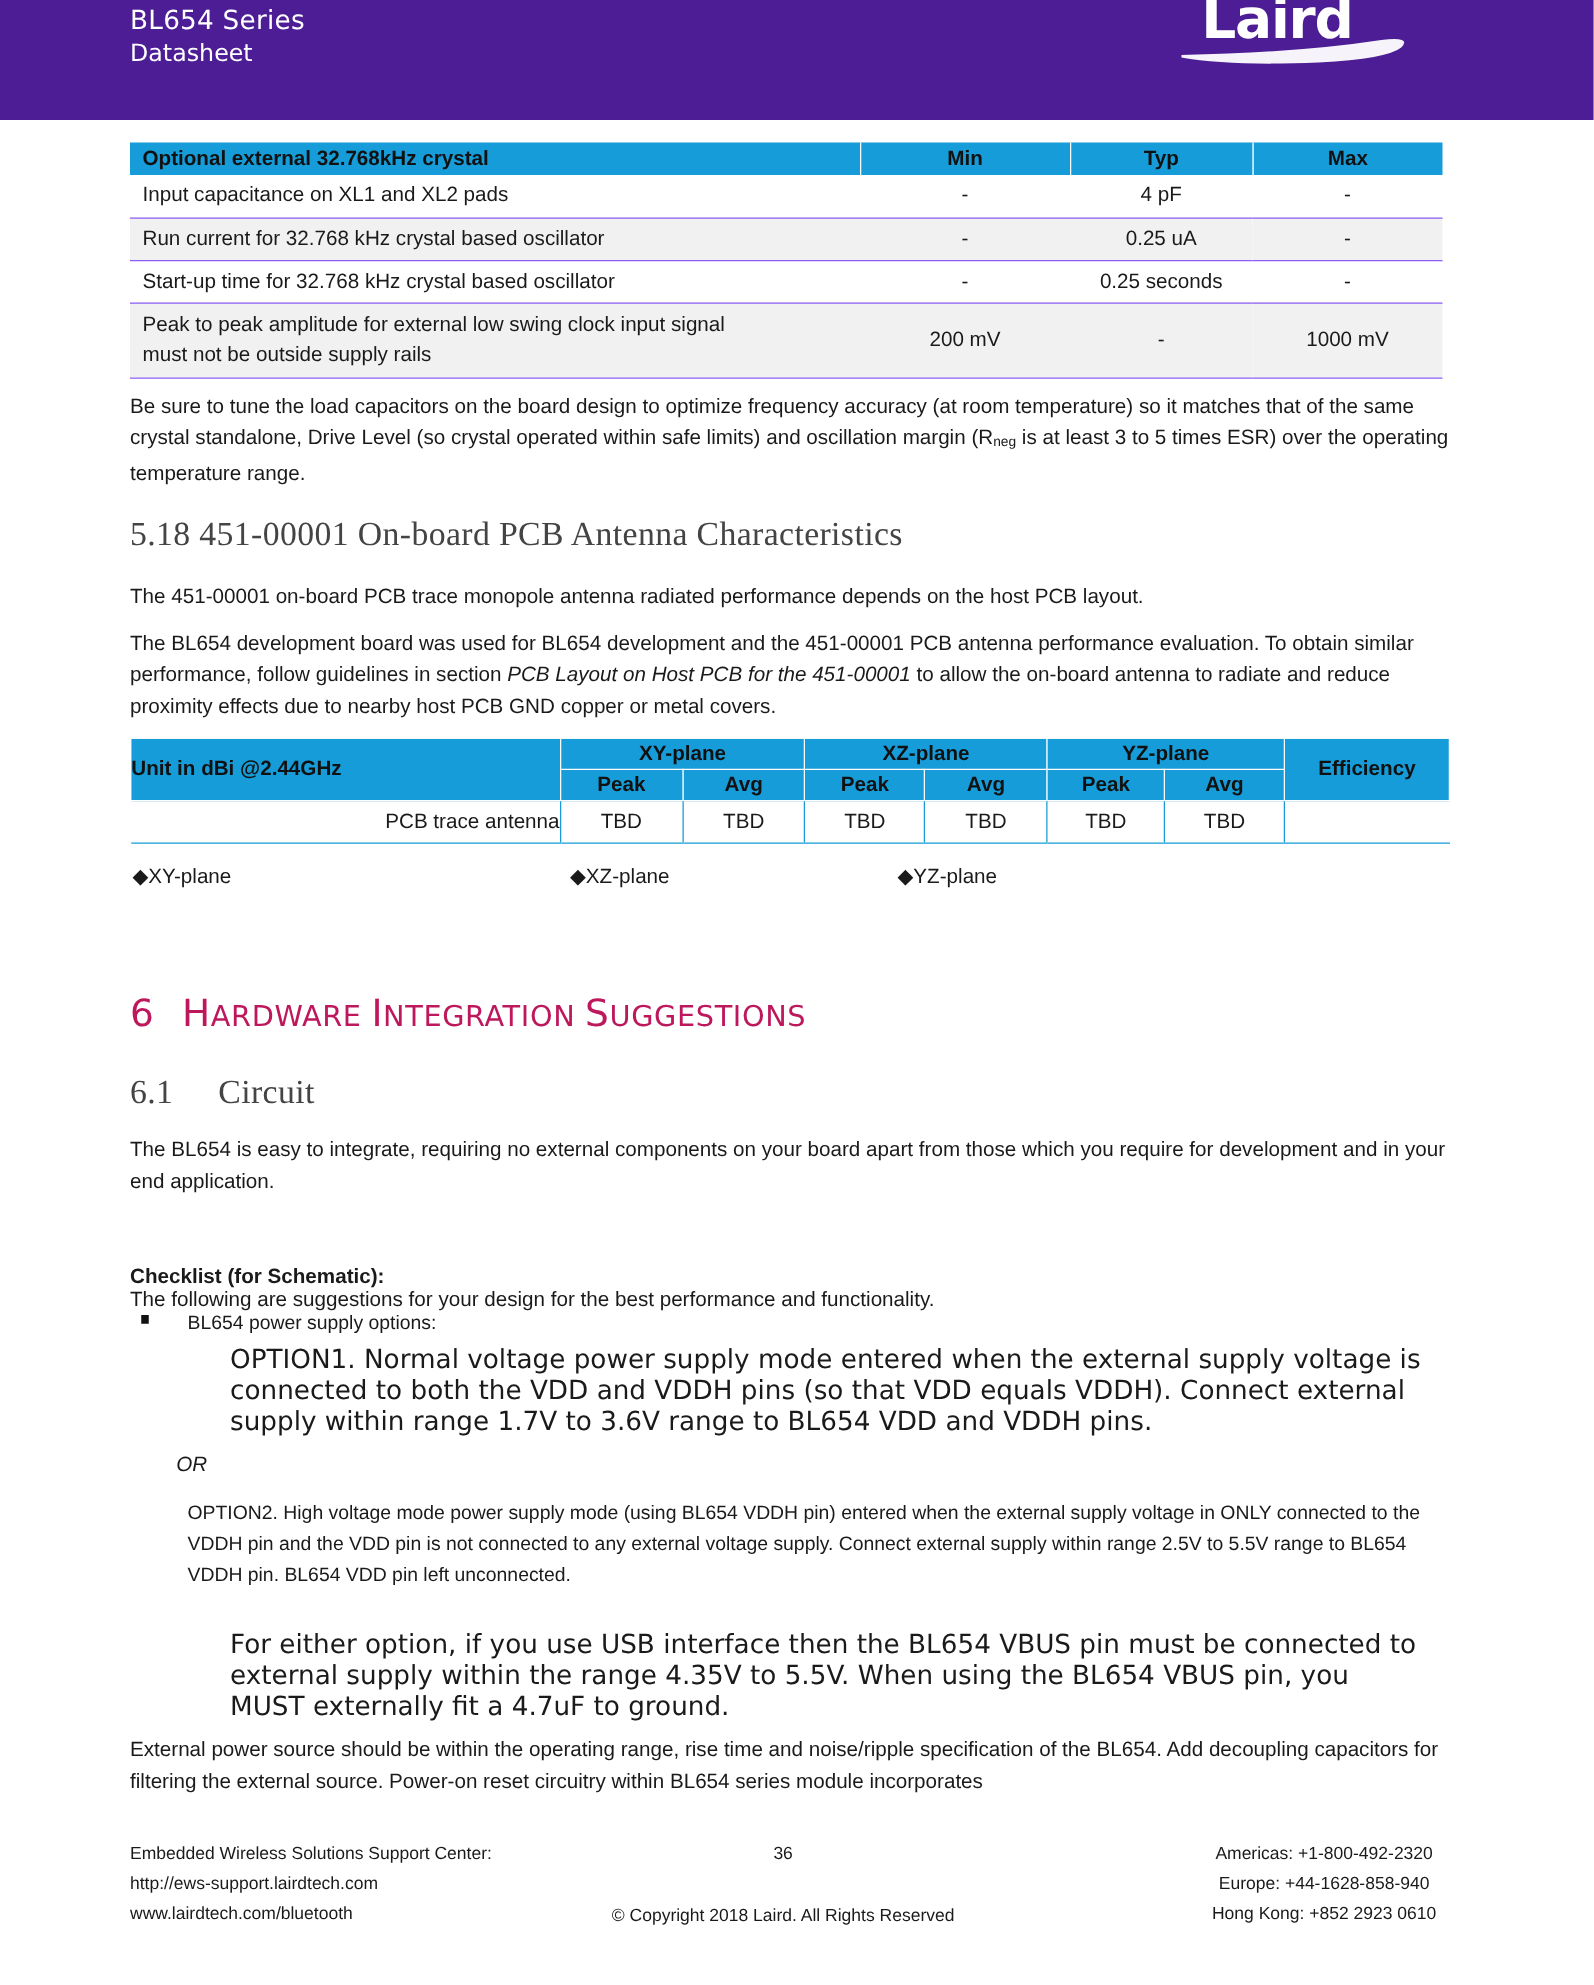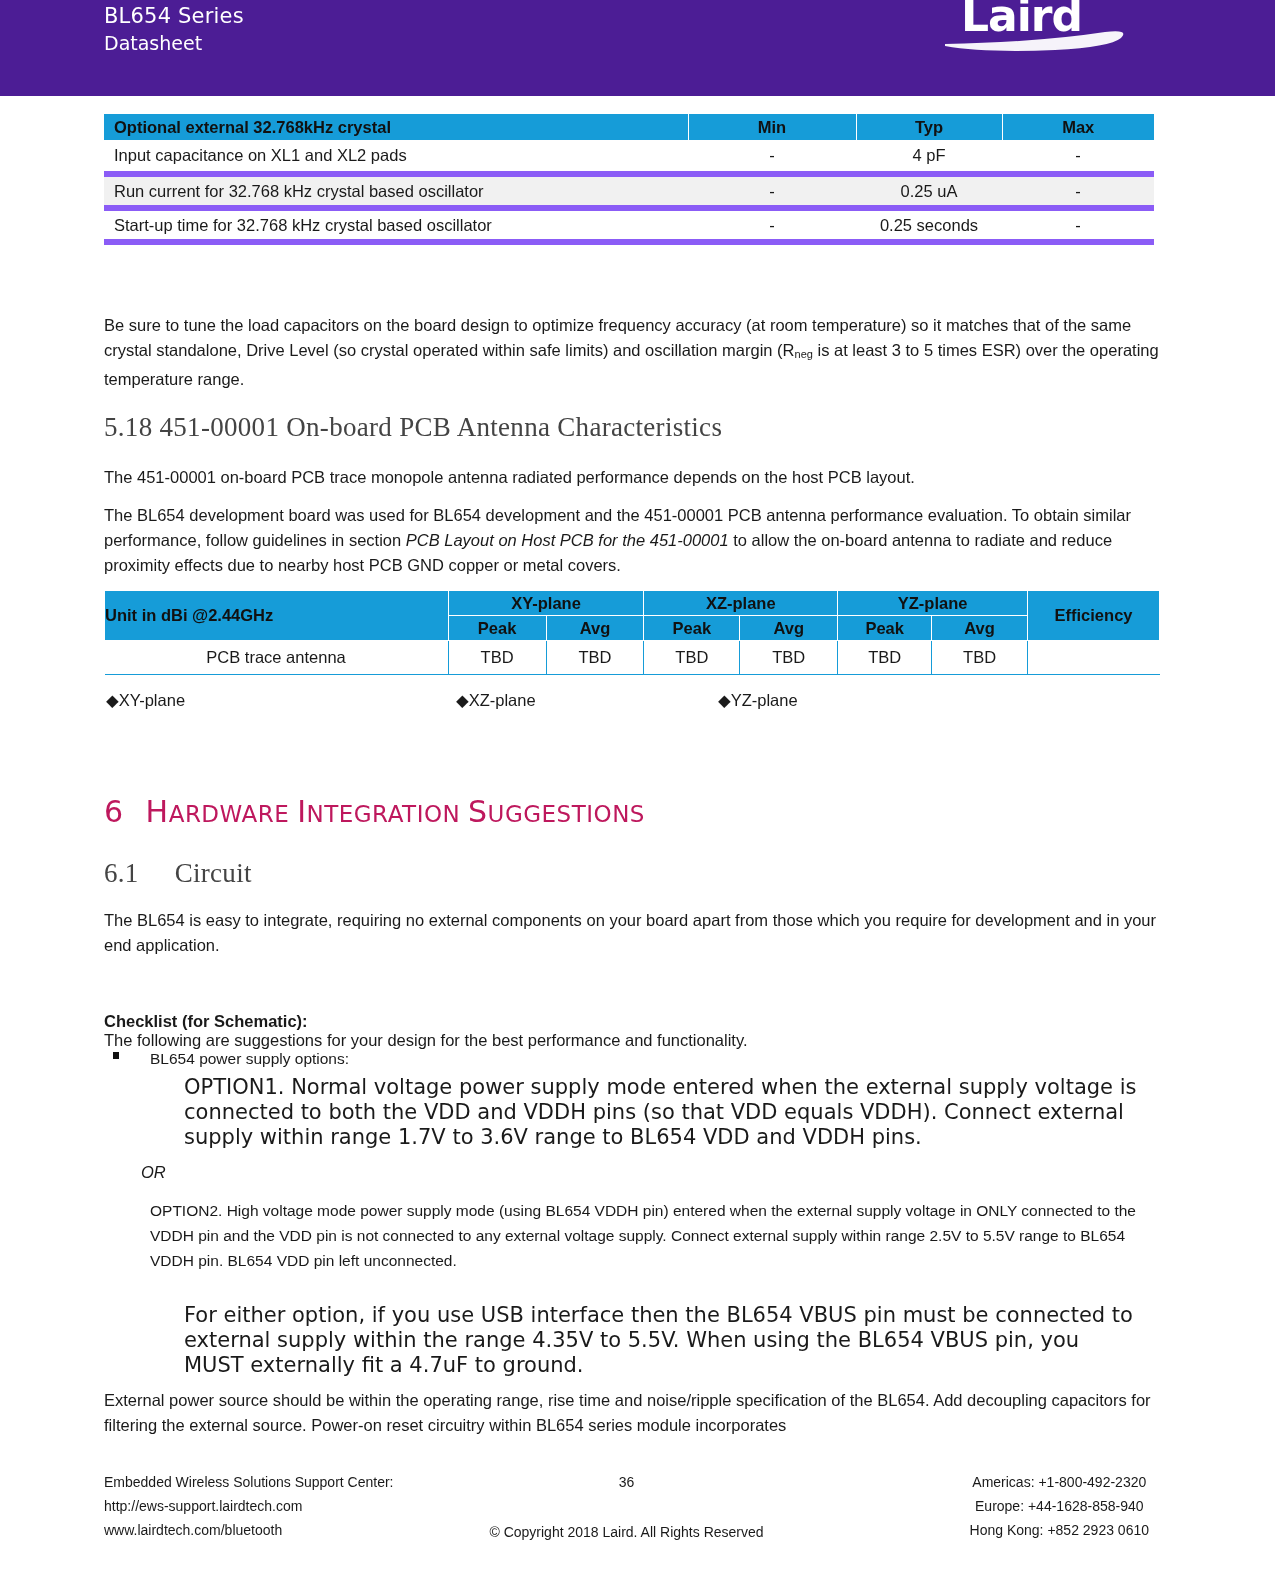--- a/index.html
+++ b/index.html
@@ -9,39 +9,39 @@
   .header { position: absolute; left: 0; top: 0; width: 1275px; height: 96px; background: #4c1d95; }
   .header .series { position: absolute; left: 104px; top: 4px; color: #fff; font-size: 21px; font-family: "DejaVu Sans", sans-serif; letter-spacing: 0.2px; }
   .header .doctype { position: absolute; left: 104px; top: 32px; color: #fff; font-size: 19px; font-family: "DejaVu Sans", sans-serif; }
   .logo { position: absolute; left: 945px; top: 0px; width: 200px; height: 58px; }
   .logo .word { position: absolute; left: 16px; top: -10px; color: #fff; font-family: "DejaVu Sans", sans-serif; font-weight: bold; font-size: 44px; letter-spacing: -1px; }
   .logo svg { position: absolute; left: 0; top: 0; }
 
   .t1 { position: absolute; left: 104px; top: 114px; width: 1050px; border-collapse: collapse; font-size: 16.5px; }
   .t1 th { background: #169cd8; color: #111; font-weight: bold; height: 26px; padding: 0 10px; border-left: 1px solid #ffffff; }
   .t1 th:first-child { text-align: left; border-left: none; }
-  .t1 td { border-bottom: 6px solid #8b5cf6; padding: 0 10px; height: 34px; }
+  .t1 td { border-bottom: 1px solid #8b5cf6; padding: 0 10px; height: 34px; }
   .t1 td.c { text-align: center; }
   .t1 tr.alt td { background: #f1f1f1; }
   .t1 tr.tall td { height: 60px; line-height: 24px; }
 
   .p { position: absolute; left: 104px; width: 1060px; font-size: 16.5px; line-height: 25px; color: #1a1a1a; }
   .p sub { font-size: 11px; vertical-align: -2px; }
 
   .h2 { position: absolute; left: 104px; font-family: Liberation Serif, serif; color: #444; font-size: 27px; letter-spacing: 0.3px; }
   .h1 { position: absolute; left: 104px; top: 794px; font-family: "DejaVu Sans", sans-serif; color: #be185d; font-size: 30px; letter-spacing: 0.5px; }
   .h1 .num { margin-right: 22px; }
   .h1 .big { font-size: 30px; }
   .h1 .small { font-size: 23px; }
 
   .t2 { position: absolute; left: 104px; top: 590px; width: 1056px; border-collapse: collapse; font-size: 16.5px; }
   .t2 th { background: #169cd8; color: #111; font-weight: bold; border: 1px solid #ffffff; height: 25px; }
   .t2 th.unit { text-align: left; padding-left: 0; }
   .t2 td { text-align: center; height: 34px; border-left: 1px solid #169cd8; border-bottom: 1px solid #169cd8; }
-  .t2 td:first-child { border-left: none; }
+  .t2 td:first-child { border-left: none; text-align: right; }
 
   .planes { position: absolute; top: 691px; font-size: 16.5px; }
 
   .bullet-sq { position: absolute; left: 113px; top: 1052px; width: 6px; height: 7px; background: #111; }
   .opt { position: absolute; left: 184px; width: 960px; font-family: "DejaVu Sans", sans-serif; font-size: 21px; line-height: 25px; color: #1a1a1a; }
 
   .footer { position: absolute; left: 104px; top: 1470px; width: 1045px; font-size: 14px; line-height: 24px; color: #1a1a1a; }
   .footer .fl { position: absolute; left: 0; top: 0; }
   .footer .fc { position: absolute; left: 0; width: 1045px; text-align: center; }
   .footer .fr { position: absolute; right: 0; top: 0; text-align: center; }
@@ -80,20 +80,29 @@
       <td>Run current for 32.768 kHz crystal based oscillator</td>
       <td class="c">-</td>
       <td class="c">0.25 uA</td>
       <td class="c">-</td>
     </tr>
     <tr>
       <td>Start-up time for 32.768 kHz crystal based oscillator</td>
       <td class="c">-</td>
       <td class="c">0.25 seconds</td>
       <td class="c">-</td>
+    </tr>
+    <tr class="alt tall">
+      <td>
+        <span>Peak to peak amplitude for external low swing clock input signal</span><br>
+        <span>must not be outside supply rails</span>
+      </td>
+      <td class="c">200 mV</td>
+      <td class="c">-</td>
+      <td class="c">1000 mV</td>
     </tr>
   </tbody>
 </table>
 
 <div class="p" style="top:313px"><span>Be sure to tune the load capacitors on the board design to optimize frequency accuracy (at room temperature) so it matches that of the same crystal standalone, Drive Level (so crystal operated within safe limits) and oscillation margin (R</span><sub>neg</sub><span> is at least 3 to 5 times ESR) over the operating temperature range.</span></div>
 
 <div class="h2" style="top:412px">5.18  451-00001 On-board PCB Antenna Characteristics</div>
 <div class="p" style="top:465px">The 451-00001 on-board PCB trace monopole antenna radiated performance depends on the host PCB layout.</div>
 <div class="p" style="top:503px"><span>The BL654 development board was used for BL654 development and the 451-00001 PCB antenna performance evaluation. To obtain similar performance, follow guidelines in section </span><i>PCB Layout on Host PCB for the 451-00001</i><span> to allow the on-board antenna to radiate and reduce proximity effects due to nearby host PCB GND copper or metal covers.</span></div>
 

